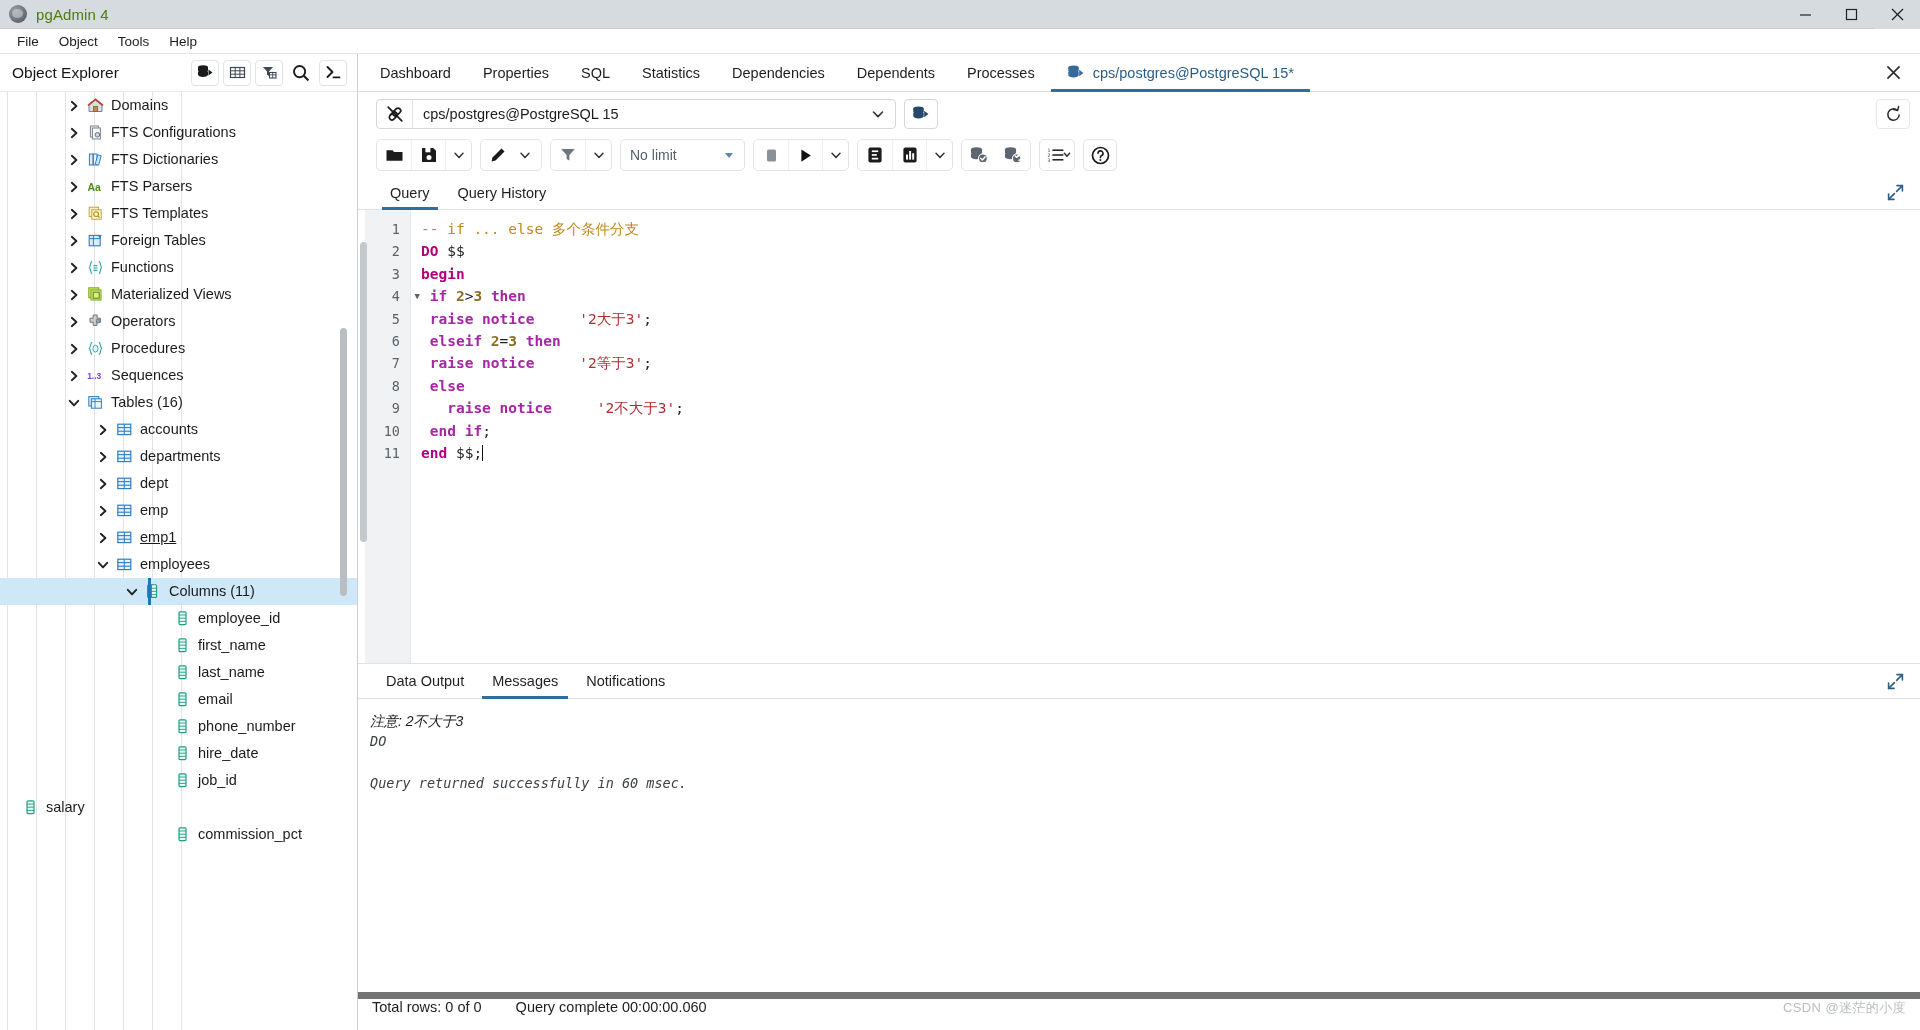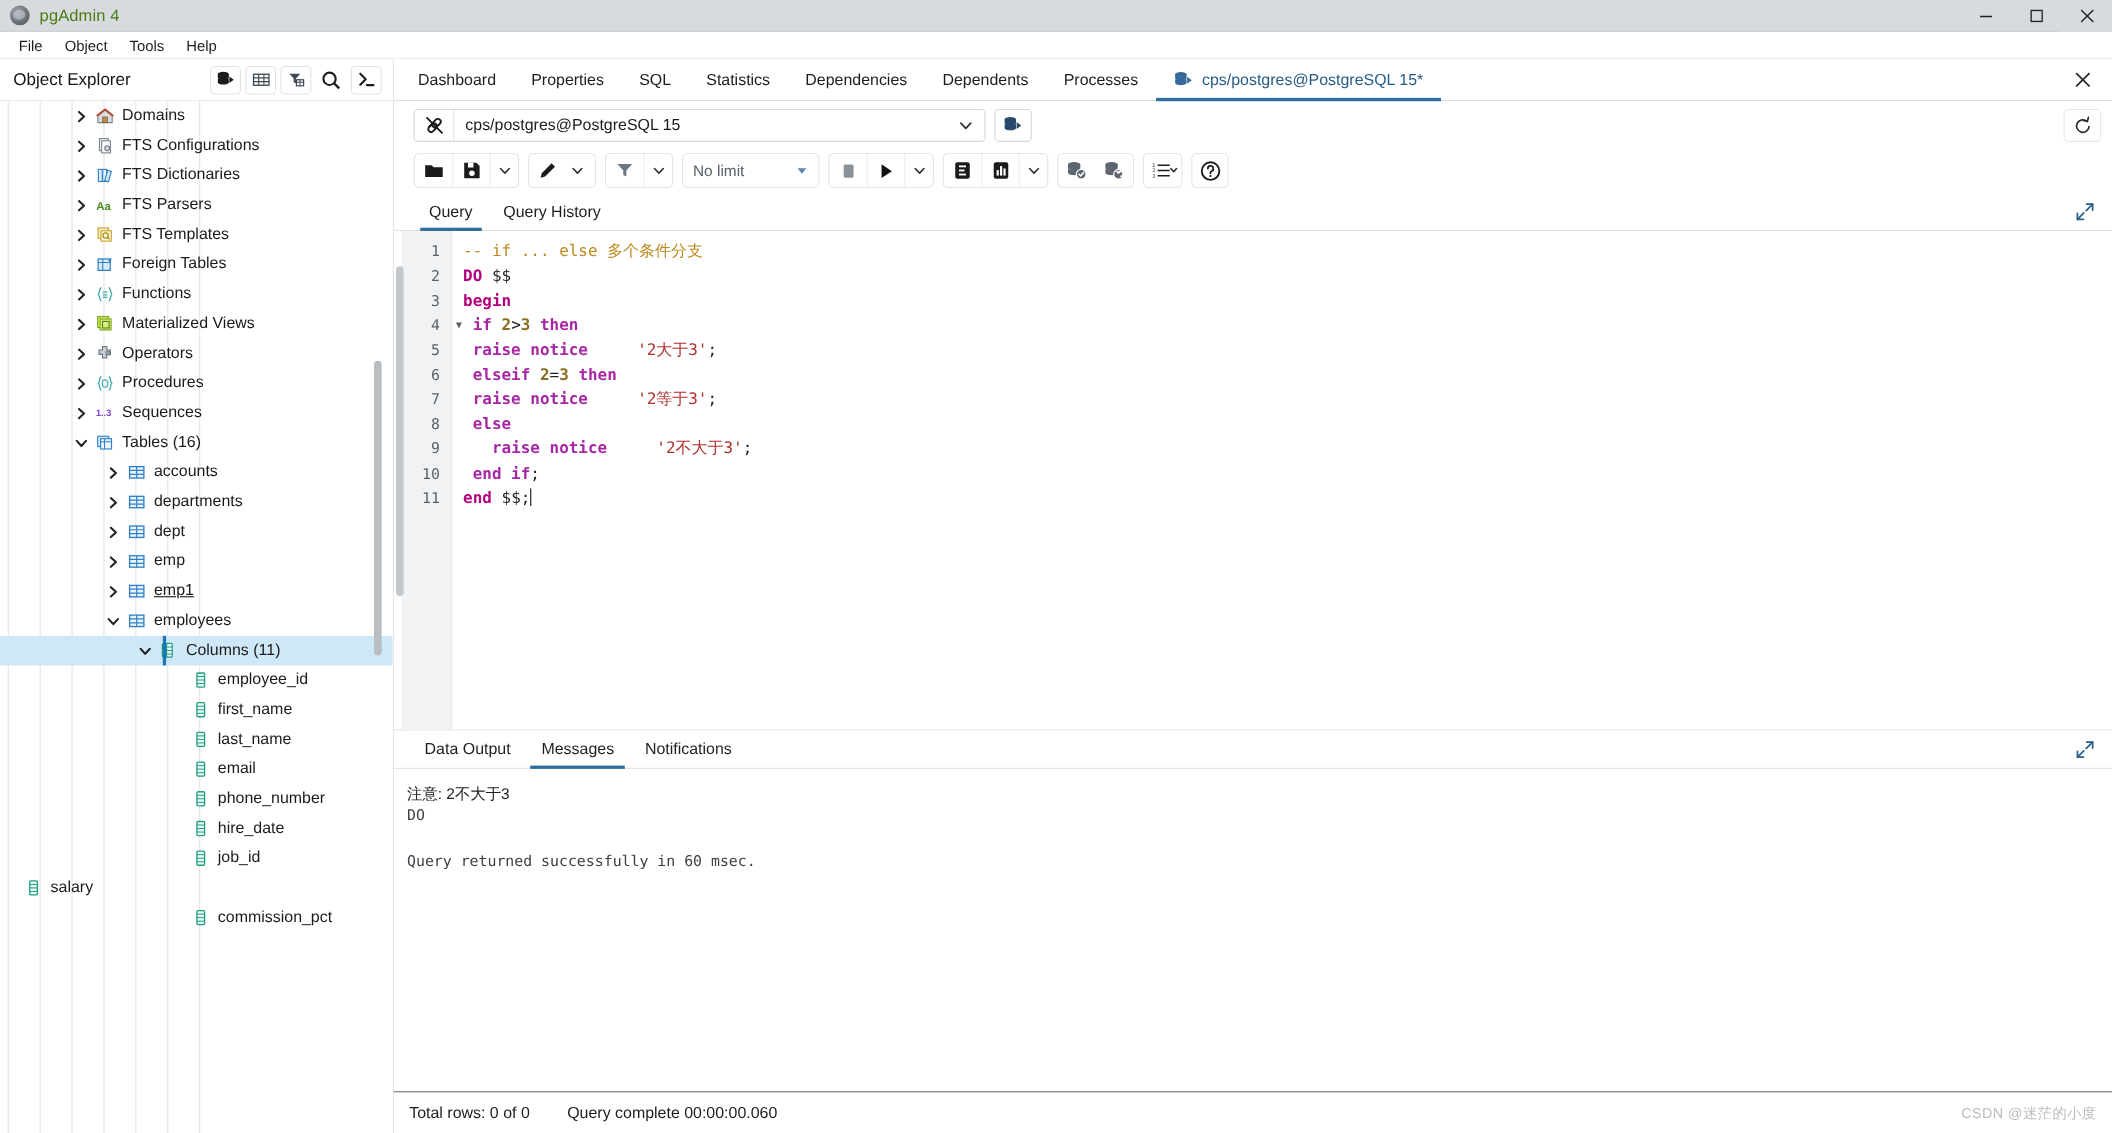--- a/index.html
+++ b/index.html
@@ -278,33 +278,33 @@
   .otab {
     display: flex; align-items: center; padding: 0 14px;
     font-size: 14.5px; color: #1f1f1f; position: relative;
   }
   .otab.active:after {
     content: ""; position: absolute; left: 4px; right: 4px; bottom: -1px; height: 3px;
     background: #2f6f9f;
   }
   .messages {
     flex: 1 1 auto; min-height: 0; overflow: hidden;
-    padding: 12px 0 0 12px; background: #fff;
+    padding: 12px 0 0 12px; background: #fff; font-style: italic;
   }
   .msg-cn { font-size: 14px; color: #1c1c1c; line-height: 20px; }
   .msg-mono {
     font-family: "DejaVu Sans Mono", monospace; font-size: 13.5px; color: #3d4146;
     line-height: 20px;
   }
   .msg-gap { height: 22px; }
 
   .statusbar {
     height: 38px; flex: 0 0 38px;
-    display: flex; align-items: center;
-    border-top: 1px solid #737373;
+    display: flex; align-items: flex-start;
+    border-top: 7px solid #737373;
     background: #fff; padding-left: 14px;
     font-size: 14.5px; color: #1d1d1d;
   }
   .statusbar .sitem { margin-right: 34px; }
   .watermark {
     margin-left: auto; padding-right: 14px;
     font-size: 13px; color: #b9bdc1; letter-spacing: .4px;
   }
 </style>
 </head>

